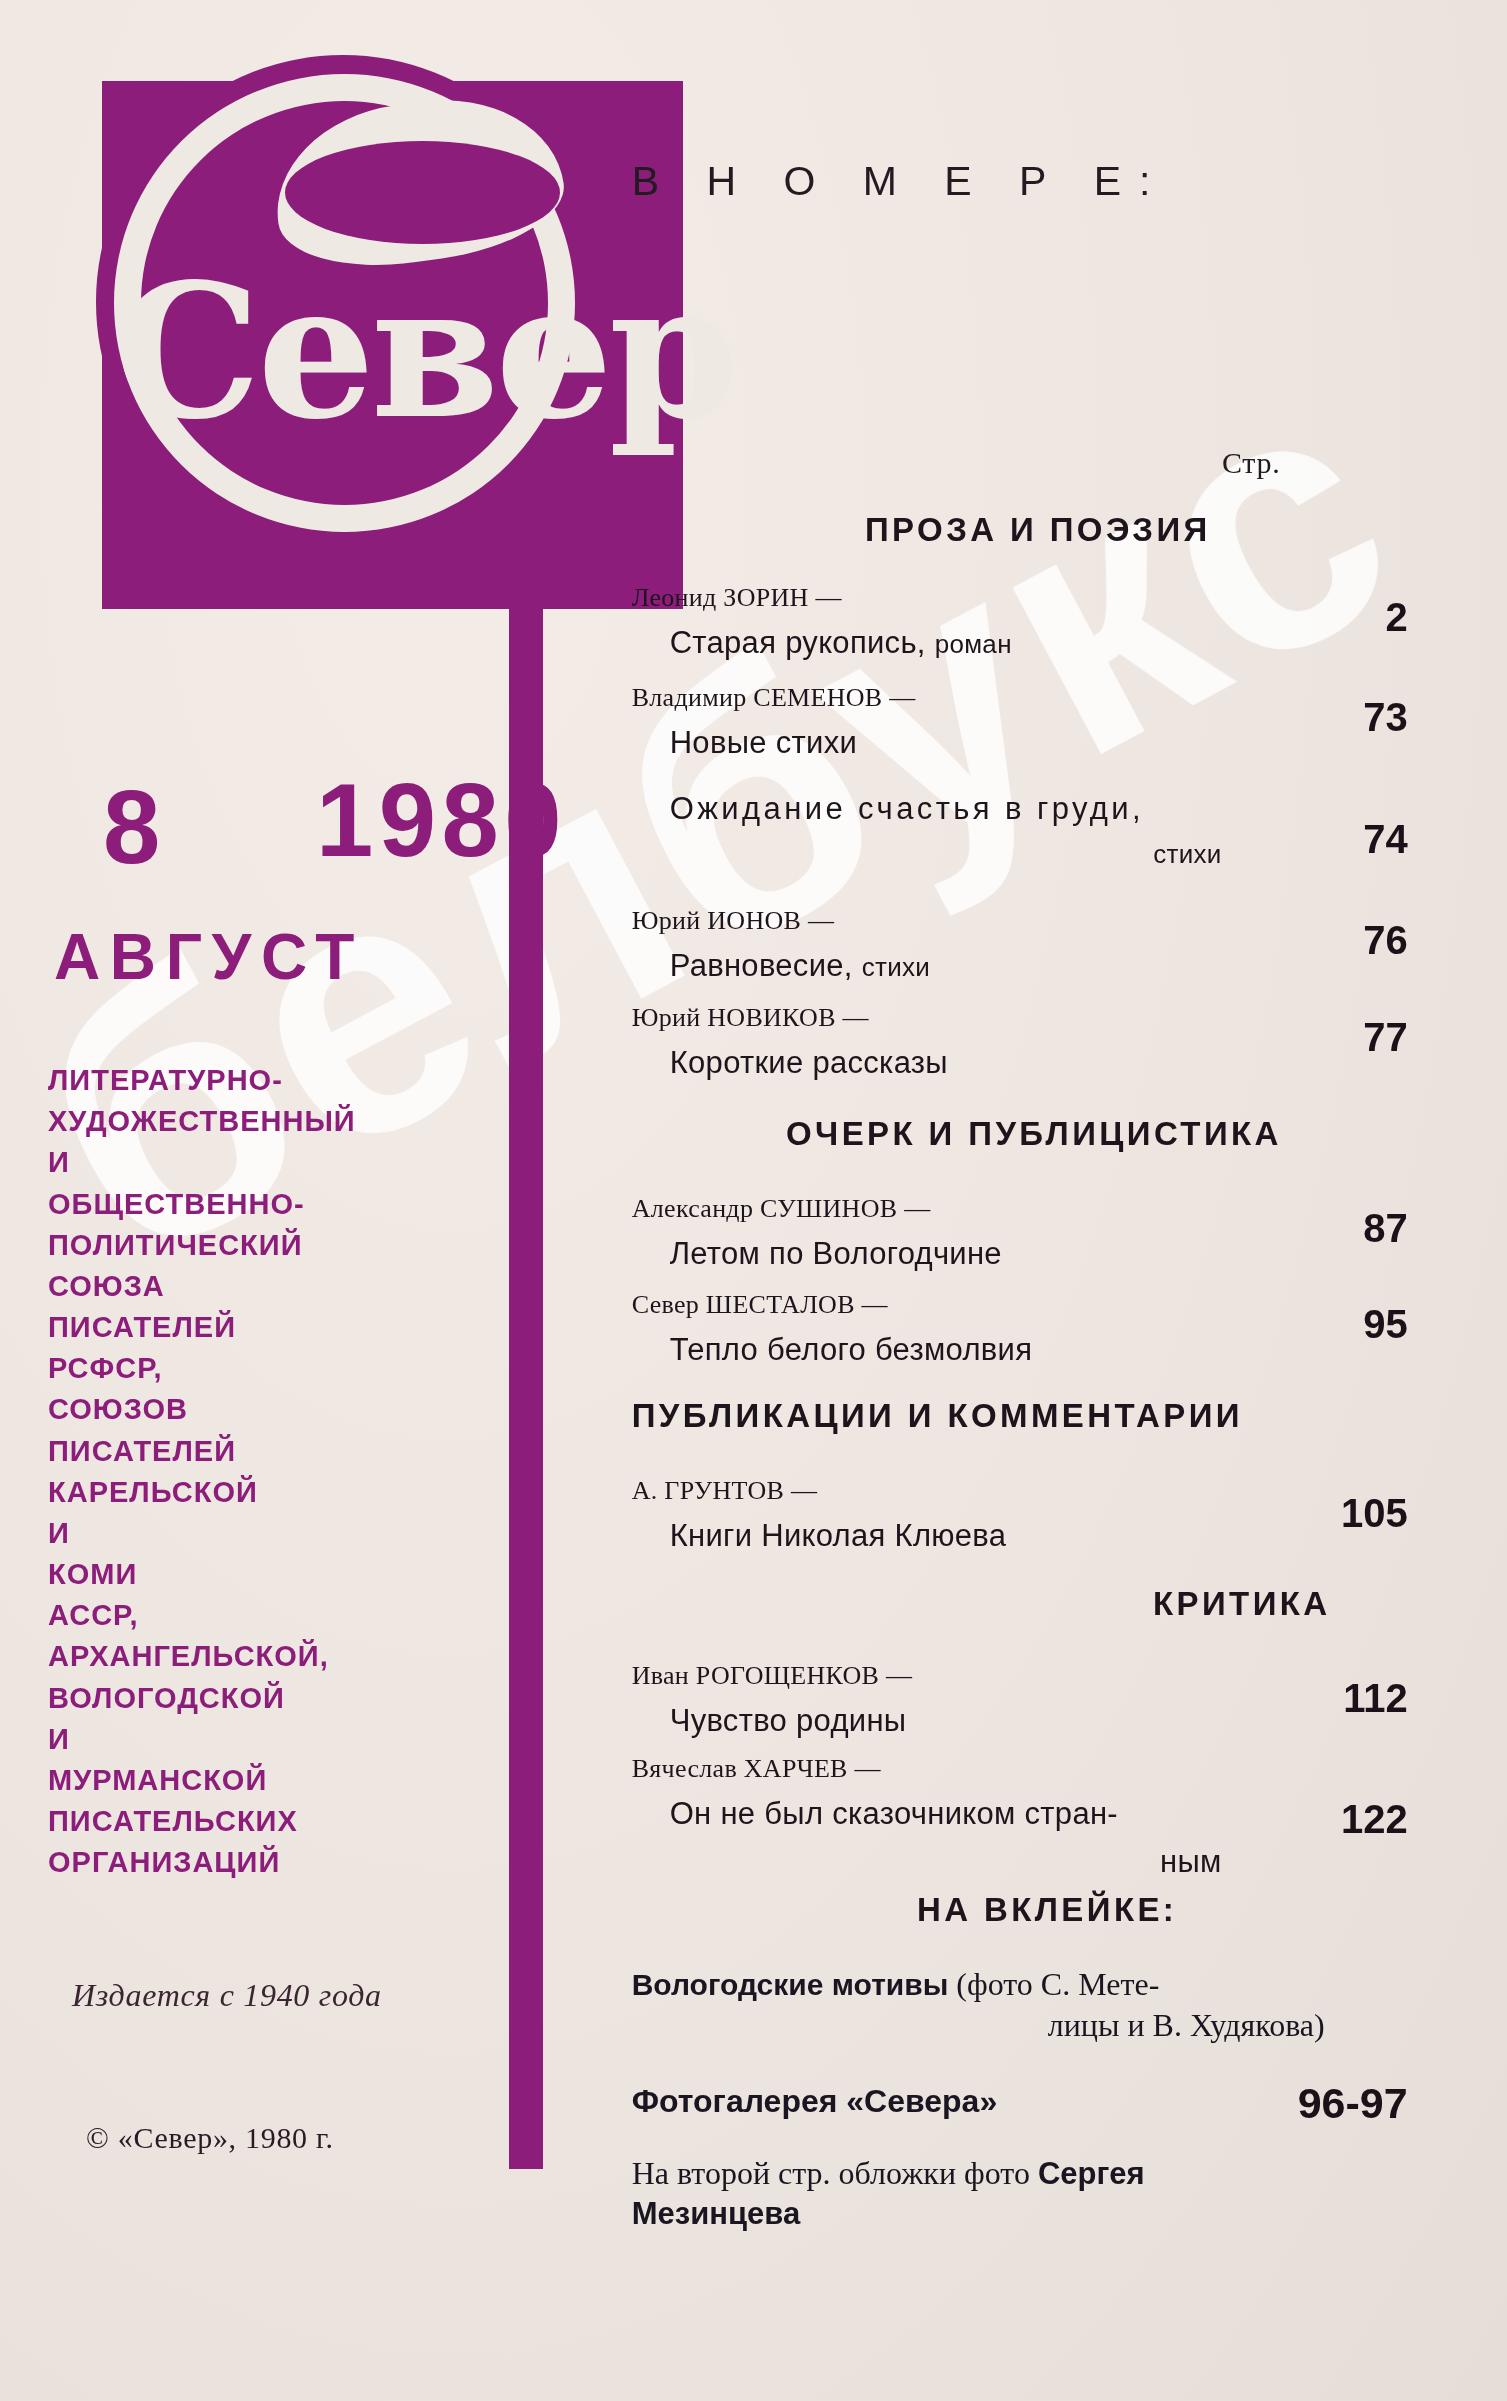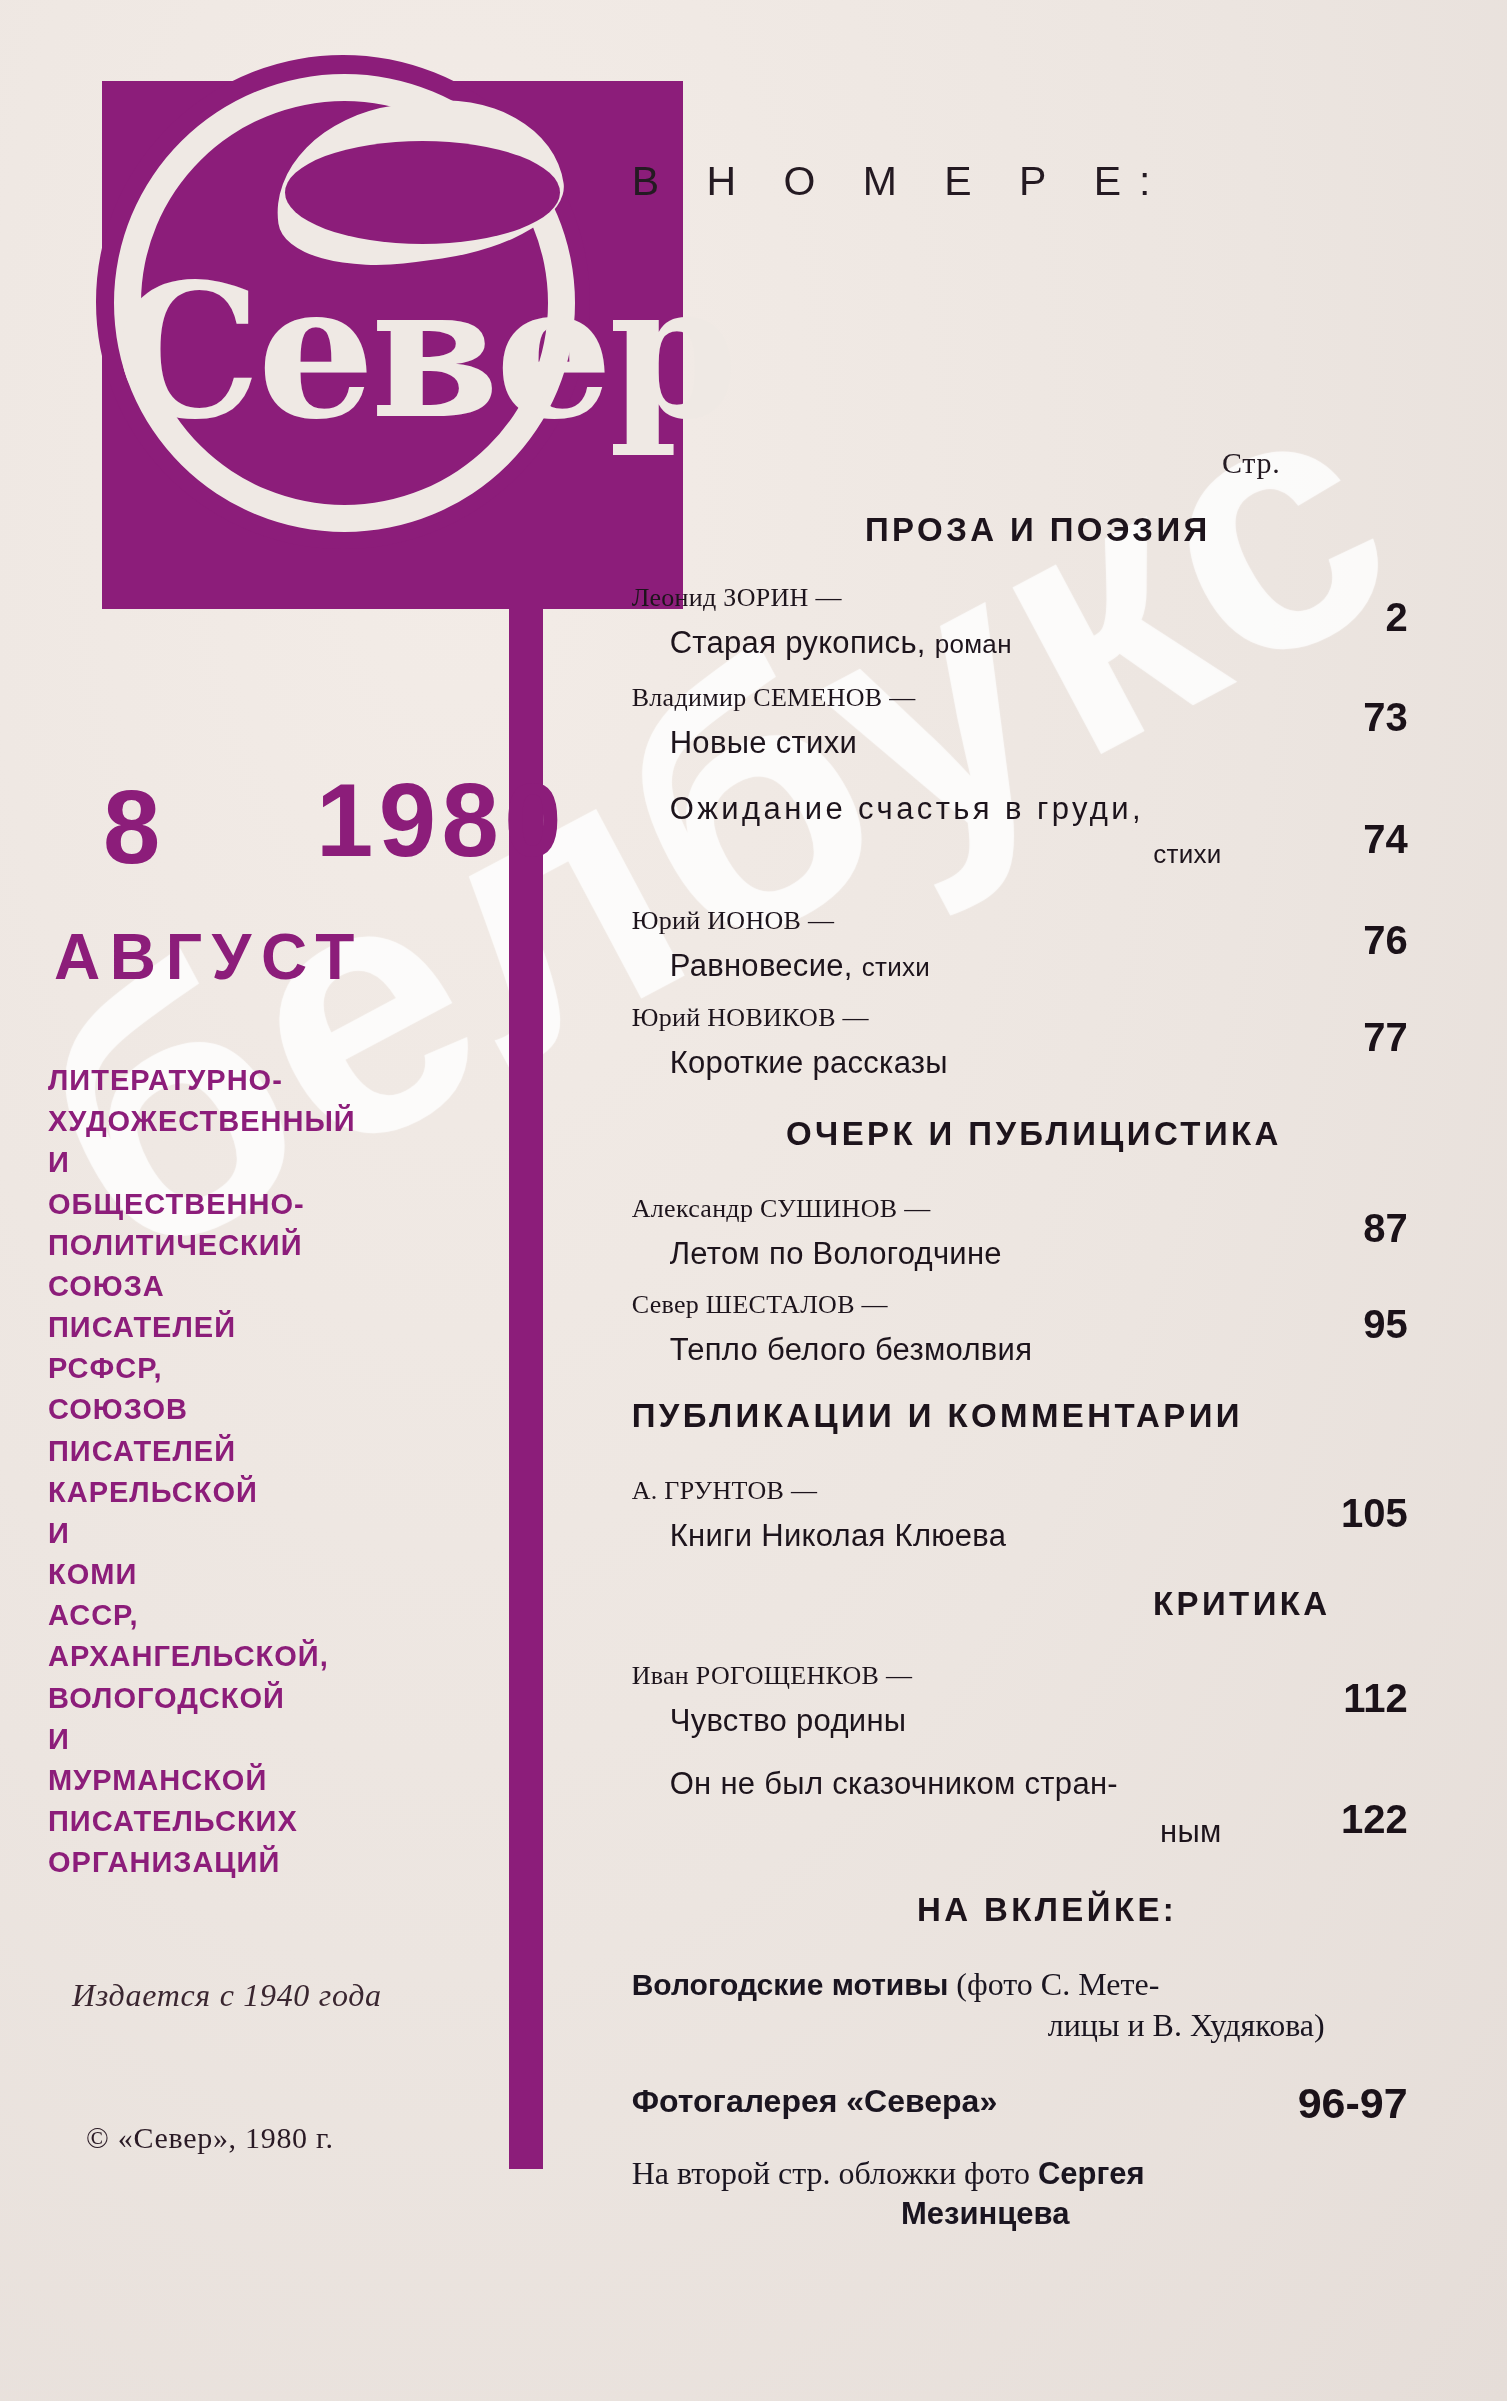--- a/index.html
+++ b/index.html
@@ -286,35 +286,36 @@
 
   <div class="abs section-head" style="left:535px;top:1585px;">КРИТИКА</div>
 
   <div class="abs entry" style="left:13.7px;top:1661px;width:776px;">
     <div class="entry-author">Иван РОГОЩЕНКОВ —</div>
     <div class="entry-title">Чувство родины</div>
     <div class="entry-page" style="top:15px;">112</div>
   </div>
 
   <div class="abs entry" style="left:13.7px;top:1754px;width:776px;">
+    <div class="entry-author">Вячеслав ХАРЧЕВ —</div>
     <div class="entry-title" style="width:590px;">Он не был сказочником стран-</div>
     <div class="entry-title" style="text-align:right;width:590px;padding-left:0;">ным</div>
     <div class="entry-page" style="top:43px;">122</div>
   </div>
 
   <div class="abs section-head" style="left:299px;top:1891px;">НА ВКЛЕЙКЕ:</div>
 
   <div class="abs" style="left:13.7px;top:1966px;width:776px;">
     <span style="font-family:'Liberation Sans',sans-serif;font-size:30px;font-weight:700;">Вологодские мотивы</span><span style="font-family:'Liberation Serif',serif;font-size:32px;"> (фото С. Мете-</span>
   </div>
   <div class="abs" style="left:13.7px;top:2007px;width:693px;text-align:right;font-family:'Liberation Serif',serif;font-size:32px;">лицы и В. Худякова)</div>
 
   <div class="abs" style="left:13.7px;top:2083px;width:776px;">
     <span style="font-family:'Liberation Sans',sans-serif;font-size:32px;font-weight:700;">Фотогалерея «Севера»</span>
     <span class="entry-page" style="right:0;top:-4.1px;font-size:43px;">96-97</span>
   </div>
 
   <div class="abs" style="left:13.7px;top:2155px;width:776px;">
     <span style="font-family:'Liberation Serif',serif;font-size:32px;">На второй стр. обложки фото </span><span style="font-family:'Liberation Sans',sans-serif;font-size:31px;font-weight:700;">Сергея</span>
   </div>
-  <div class="abs" style="left:13.7px;top:2196px;width:707px;text-align:center;font-family:'Liberation Sans',sans-serif;font-size:31px;font-weight:700;">Мезинцева</div>
+  <div class="abs" style="left:13.7px;top:2196px;width:707px;text-align:left;font-family:'Liberation Sans',sans-serif;font-size:31px;font-weight:700;">Мезинцева</div>
 </div>
 
 
 </body></html>

